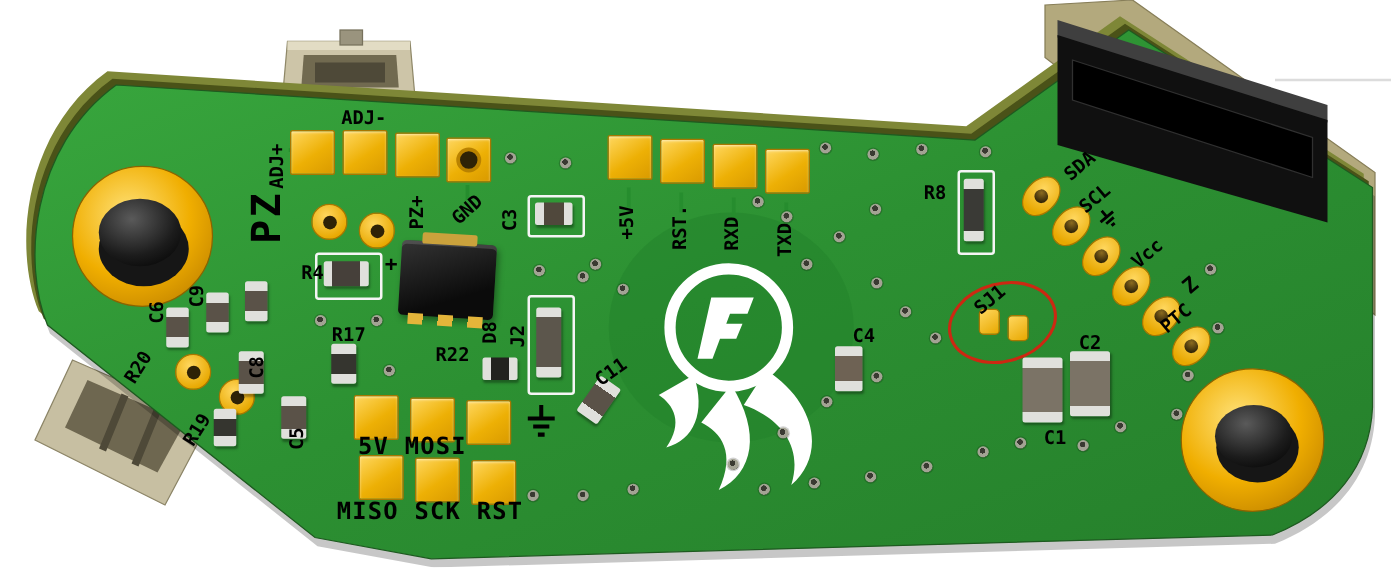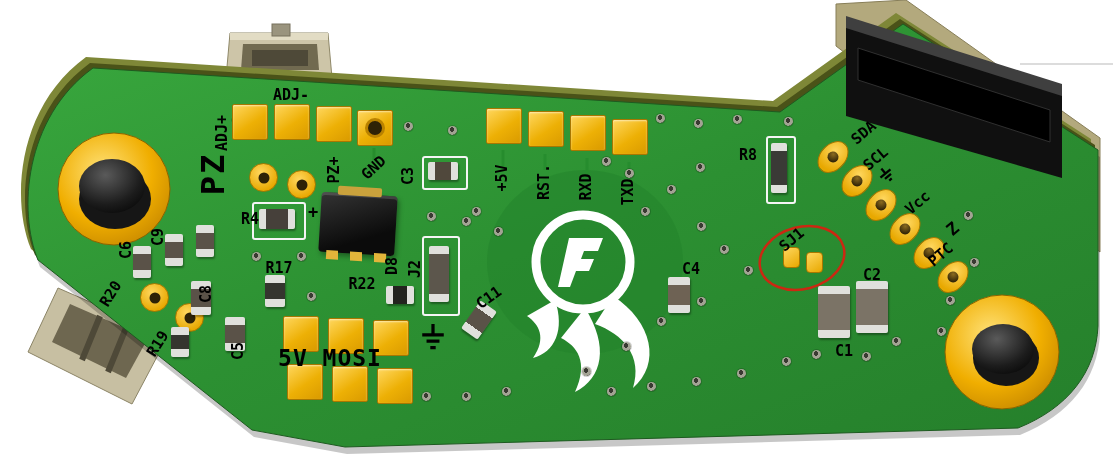--- a/index.html
+++ b/index.html
@@ -3,21 +3,21 @@
 <meta charset="utf-8">
 <style>
   html,body{margin:0;padding:0;background:#fff;}
   .stage{position:relative;width:1113px;height:454px;background:#ffffff;overflow:hidden;
          font-family:"DejaVu Sans Mono","Liberation Mono",monospace;}
   .stage svg.base{position:absolute;left:0;top:0;}
   .lbl{position:absolute;font-weight:700;color:#000;font-size:15px;line-height:1;white-space:nowrap;
        transform:translate(-50%,-50%) rotate(var(--r,0deg));z-index:30;}
   .lbl.big{font-size:32px;letter-spacing:2px;}
   .lbl.md{font-size:17px;}
-  .lbl.isp{font-size:23px;letter-spacing:1px;}
+  .lbl.isp{font-size:19px;letter-spacing:1px;}
   .pad{position:absolute;z-index:20;}
   .sq{width:34px;height:34px;background:linear-gradient(145deg,#ffd75e,#edb005 55%,#d99a00);
       border:1px solid #a87700;border-radius:2px;box-shadow:inset 0 1px 2px rgba(255,255,255,.55);}
   .sq.hole::after{content:"";position:absolute;left:50%;top:50%;width:14px;height:14px;
       transform:translate(-50%,-50%);border-radius:50%;background:#2e2206;border:3px solid #b98200;}
   .oval{width:24px;height:34px;background:radial-gradient(circle at 40% 32%,#ffd75e,#e8a800 75%);
       border:1px solid #a87700;border-radius:50%;transform:rotate(var(--r,0deg));}
   .oval::after{content:"";position:absolute;left:50%;top:50%;width:11px;height:11px;
       transform:translate(-50%,-50%);border-radius:50%;background:radial-gradient(circle at 35% 30%,#8a6a20,#2e2206 75%);}
   .th{width:27px;height:27px;border-radius:50%;background:radial-gradient(circle at 40% 32%,#ffd75e,#e8a800 75%);
@@ -271,14 +271,15 @@
   <div class="lbl" style="left:206px;top:294px;--r:-90deg">C8</div>
   <div class="lbl" style="left:238px;top:351px;--r:-90deg">C5</div>
   <div class="lbl" style="left:279px;top:268px">R17</div>
   <div class="lbl" style="left:250px;top:219px">R4</div>
   <div class="lbl md" style="left:313px;top:212px">+</div>
   <div class="lbl" style="left:392px;top:266px;--r:-90deg">D8</div>
   <div class="lbl" style="left:362px;top:284px">R22</div>
   <div class="lbl" style="left:415px;top:269px;--r:-90deg">J2</div>
   <div class="lbl" style="left:489px;top:298px;--r:-35deg">C11</div>
   <div class="lbl isp" style="left:330px;top:358px">5V MOSI</div>
+  <div class="lbl isp" style="left:344px;top:410px">MISO SCK RST</div>
 
 </div>
 
 </body></html>

